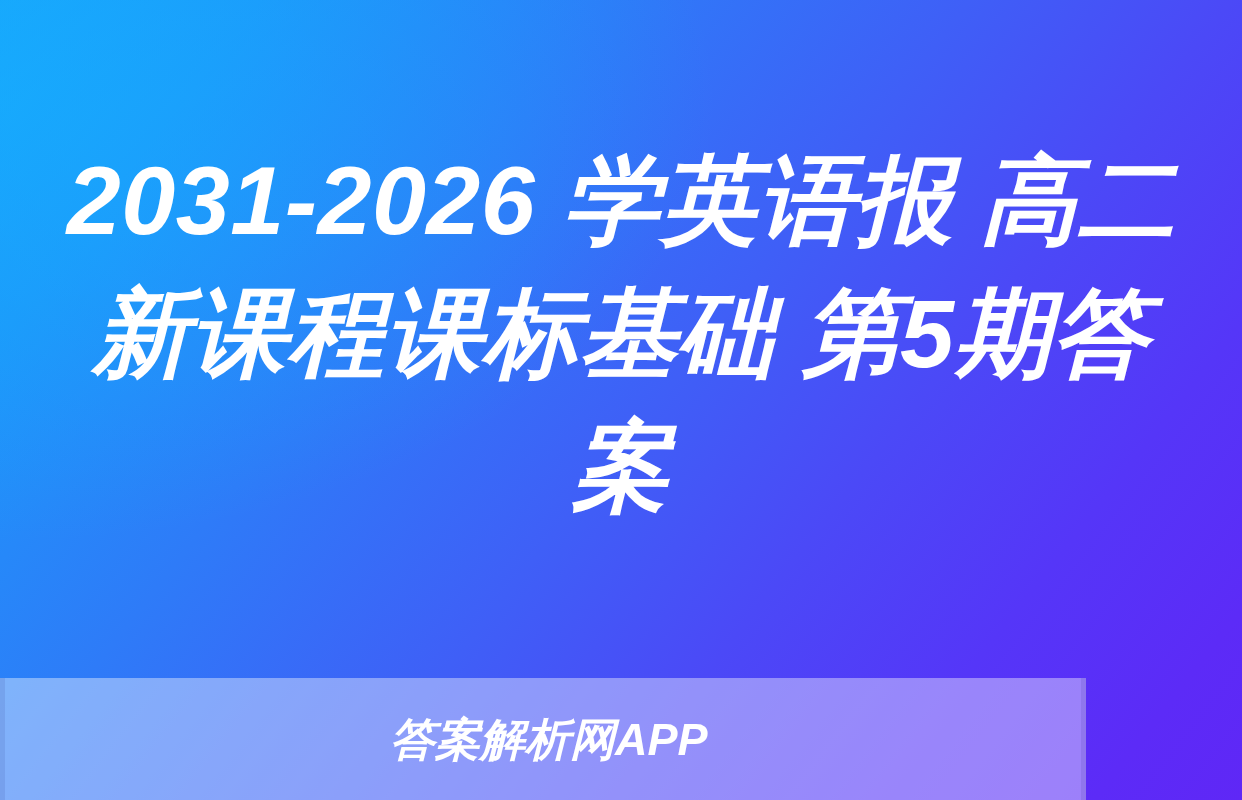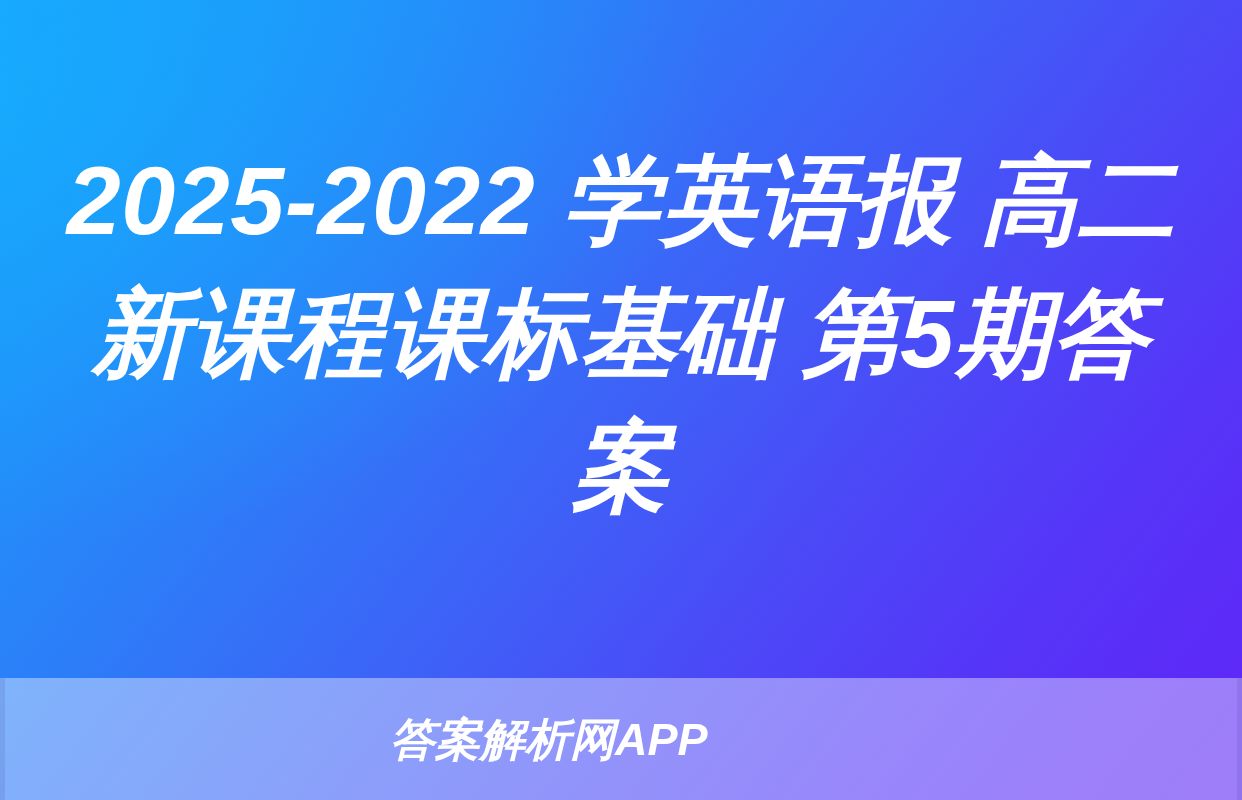--- a/index.html
+++ b/index.html
@@ -69,21 +69,21 @@
     white-space: pre-wrap;
     word-break: break-word;
     transform: translateY(-6px);
   }
 
   
   #watermark-bar {
     position: absolute;
     left: 0;
     top: 678px;
-    width: 1242px;
+    width: 1086px;
     height: 122px;
     background: rgba(255, 255, 255, 0.40);
     display: flex;
     align-items: center;
     box-sizing: border-box;
   }
 
   
   #watermark-bar .edge-strip {
     position: absolute;
@@ -108,21 +108,21 @@
     letter-spacing: 0px;
     white-space: nowrap;
   }
 </style>
 </head>
 <body>
 
 <div id="banner">
 
   <div id="title-area">
-    <div id="headline">2025-2022 学英语报 高二 新课程课标基础 第5期答案</div>
+    <div id="headline">2031-2026 学英语报 高二 新课程课标基础 第5期答案</div>
   </div>
 
   <div id="watermark-bar">
     <span class="edge-strip left"></span>
     <span class="edge-strip right"></span>
     <div id="watermark-text">答案解析网APP</div>
   </div>
 
 </div>
 

